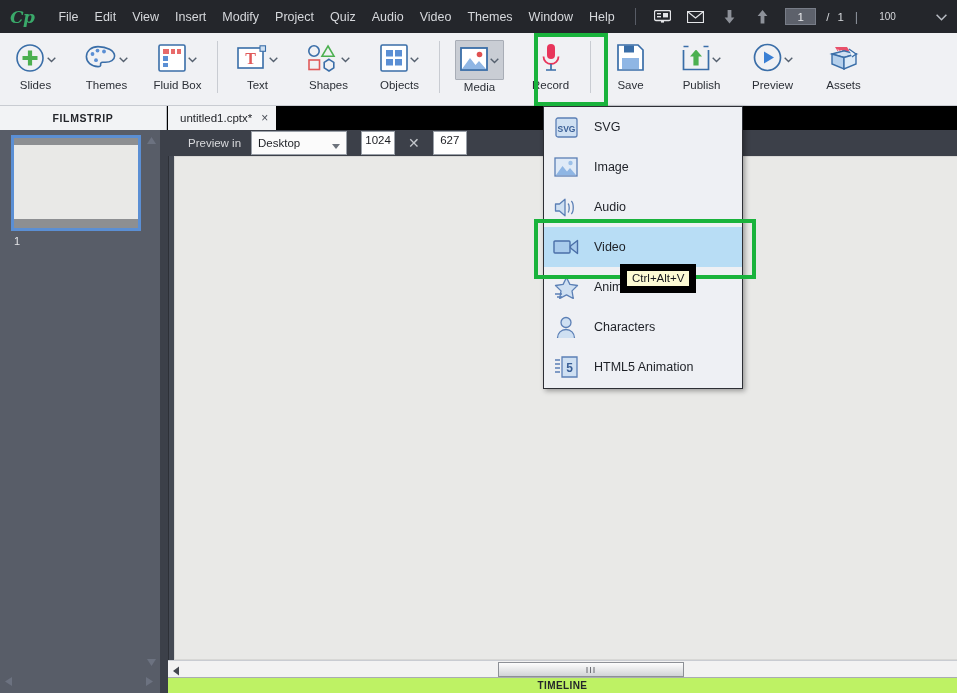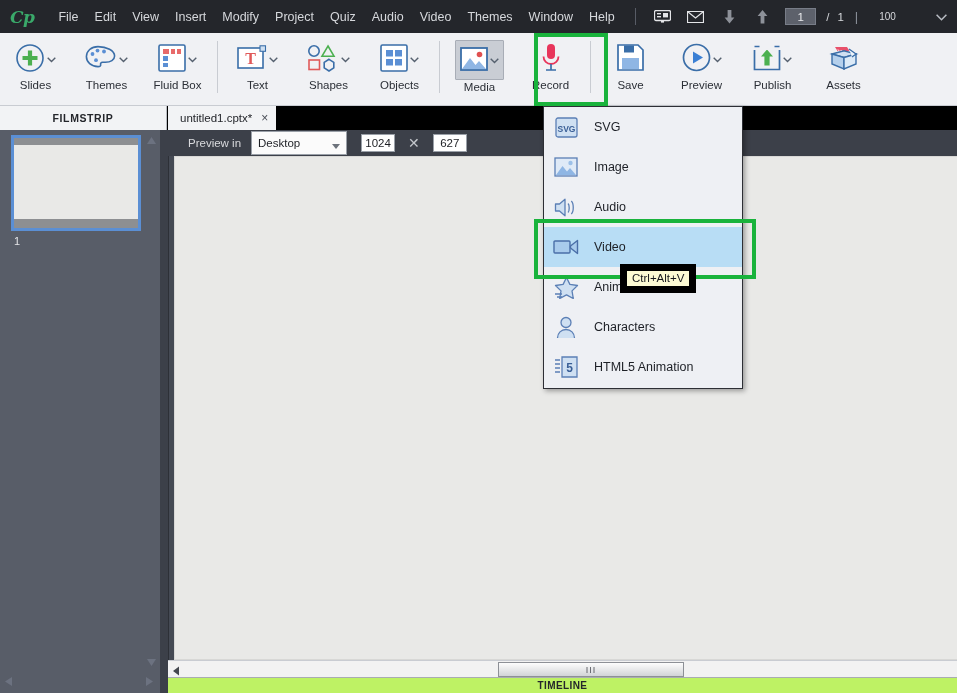--- a/index.html
+++ b/index.html
@@ -269,21 +269,21 @@
     padding-left: 6px;
     box-sizing: border-box;
     position: relative;
     cursor: pointer;
   }
   #device-select .sel-caret {
     position: absolute;
     right: 6px; top: 7px;
   }
   .dim-field {
-    width: 34px; height: 18px;
+    width: 34px; height: 24px;
     background: #ffffff;
     border: 1px solid #9aa0a8;
     font-size: 11.5px;
     color: #1d1f24;
     text-align: center;
     line-height: 17px;
     box-sizing: border-box;
     cursor: text;
   }
   #dim-w { margin-left: 14px; }
@@ -637,54 +637,54 @@
         <svg width="27" height="27" viewBox="0 0 27 27">
           <path d="M1 1h20l5 5v20H1z" fill="#ffffff" stroke="#3a6ea8" stroke-width="1.7"></path>
           <rect x="7" y="1.5" width="10" height="7" fill="#3a6ea8"></rect>
           <rect x="5" y="14" width="17" height="11" fill="#8fb6e4"></rect>
         </svg>
       </span>
     </div>
     <div class="tb-label">Save</div>
   </div>
 
-  <div class="tb-item" id="tb-preview">
-    <div class="tb-iconrow">
-      <span>
-        <svg width="29" height="29" viewBox="0 0 29 29">
-          <circle cx="14.5" cy="14.5" r="13" fill="none" stroke="#3a6ea8" stroke-width="1.7"></circle>
-          <path d="M11 8.5L21 14.5L11 20.5z" fill="#3a7fd4"></path>
-        </svg>
-      </span>
-      <span class="tb-caret">
-        <svg width="9" height="6" viewBox="0 0 9 6">
-            <path d="M0.7 0.8L4.5 4.6L8.3 0.8" fill="none" stroke="#55606e" stroke-width="1.4"></path>
-          </svg>
-      </span>
-    </div>
-    <div class="tb-label">Preview</div>
-  </div>
-
   <div class="tb-item" id="tb-publish">
     <div class="tb-iconrow">
       <span>
         <svg width="28" height="26" viewBox="0 0 28 26">
           <path d="M1.5 1.5h25v23h-25z" fill="none" stroke="#3a6ea8" stroke-width="1.7"></path>
           <path d="M14 4.5l6 7h-3.4v9h-5.2v-9H8z" fill="#4cb050"></path>
           <rect x="0" y="0" width="28" height="5" fill="#f0f1f4"></rect>
           <path d="M1.5 1.5h5M21.5 1.5h5" stroke="#3a6ea8" stroke-width="1.7"></path>
         </svg>
       </span>
       <span class="tb-caret">
         <svg width="9" height="6" viewBox="0 0 9 6">
             <path d="M0.7 0.8L4.5 4.6L8.3 0.8" fill="none" stroke="#55606e" stroke-width="1.4"></path>
           </svg>
       </span>
     </div>
     <div class="tb-label">Publish</div>
+  </div>
+
+  <div class="tb-item" id="tb-preview">
+    <div class="tb-iconrow">
+      <span>
+        <svg width="29" height="29" viewBox="0 0 29 29">
+          <circle cx="14.5" cy="14.5" r="13" fill="none" stroke="#3a6ea8" stroke-width="1.7"></circle>
+          <path d="M11 8.5L21 14.5L11 20.5z" fill="#3a7fd4"></path>
+        </svg>
+      </span>
+      <span class="tb-caret">
+        <svg width="9" height="6" viewBox="0 0 9 6">
+            <path d="M0.7 0.8L4.5 4.6L8.3 0.8" fill="none" stroke="#55606e" stroke-width="1.4"></path>
+          </svg>
+      </span>
+    </div>
+    <div class="tb-label">Preview</div>
   </div>
 
   <div class="tb-item" id="tb-assets">
     <div class="tb-iconrow">
       <span>
         <svg width="30" height="28" viewBox="0 0 30 28">
           <path d="M6 3h12l2.5 4H8.5z" fill="#e8506a"></path>
           <path d="M9 5.5l1.8 2.2 1.6-1.6 1.8 2.3" fill="none" stroke="#ffffff" stroke-width="1"></path>
           <path d="M3 10l12-3.2L27 10l-12 3.5z" fill="#cfe0f2" stroke="#3a6ea8" stroke-width="1.4"></path>
           <path d="M3 10v10l12 5V13.5z" fill="#b5d0ec" stroke="#3a6ea8" stroke-width="1.4"></path>

